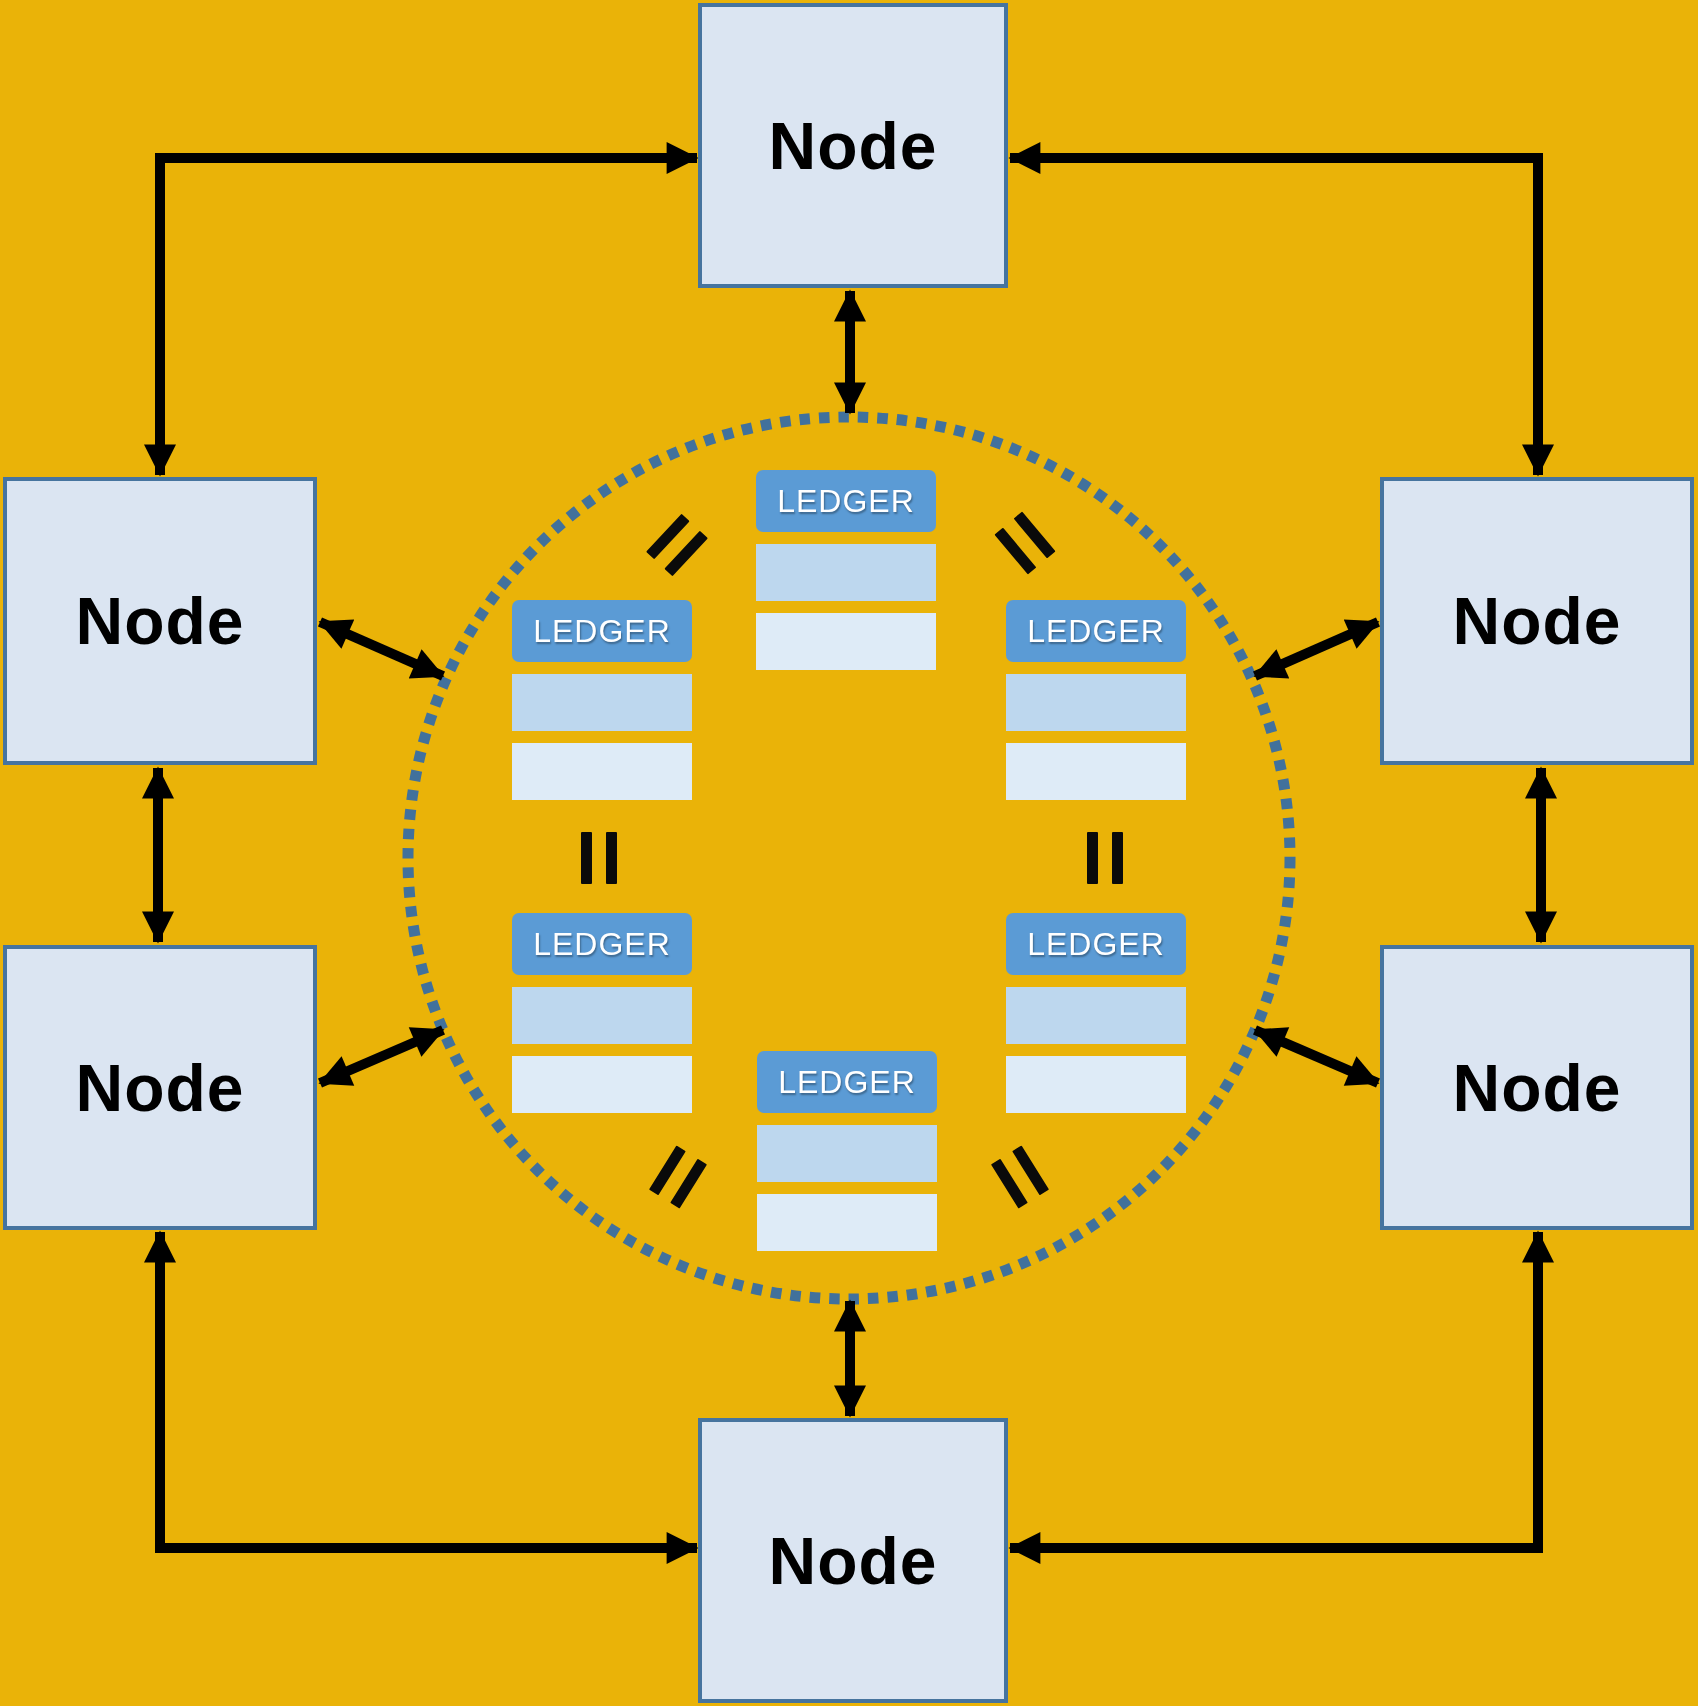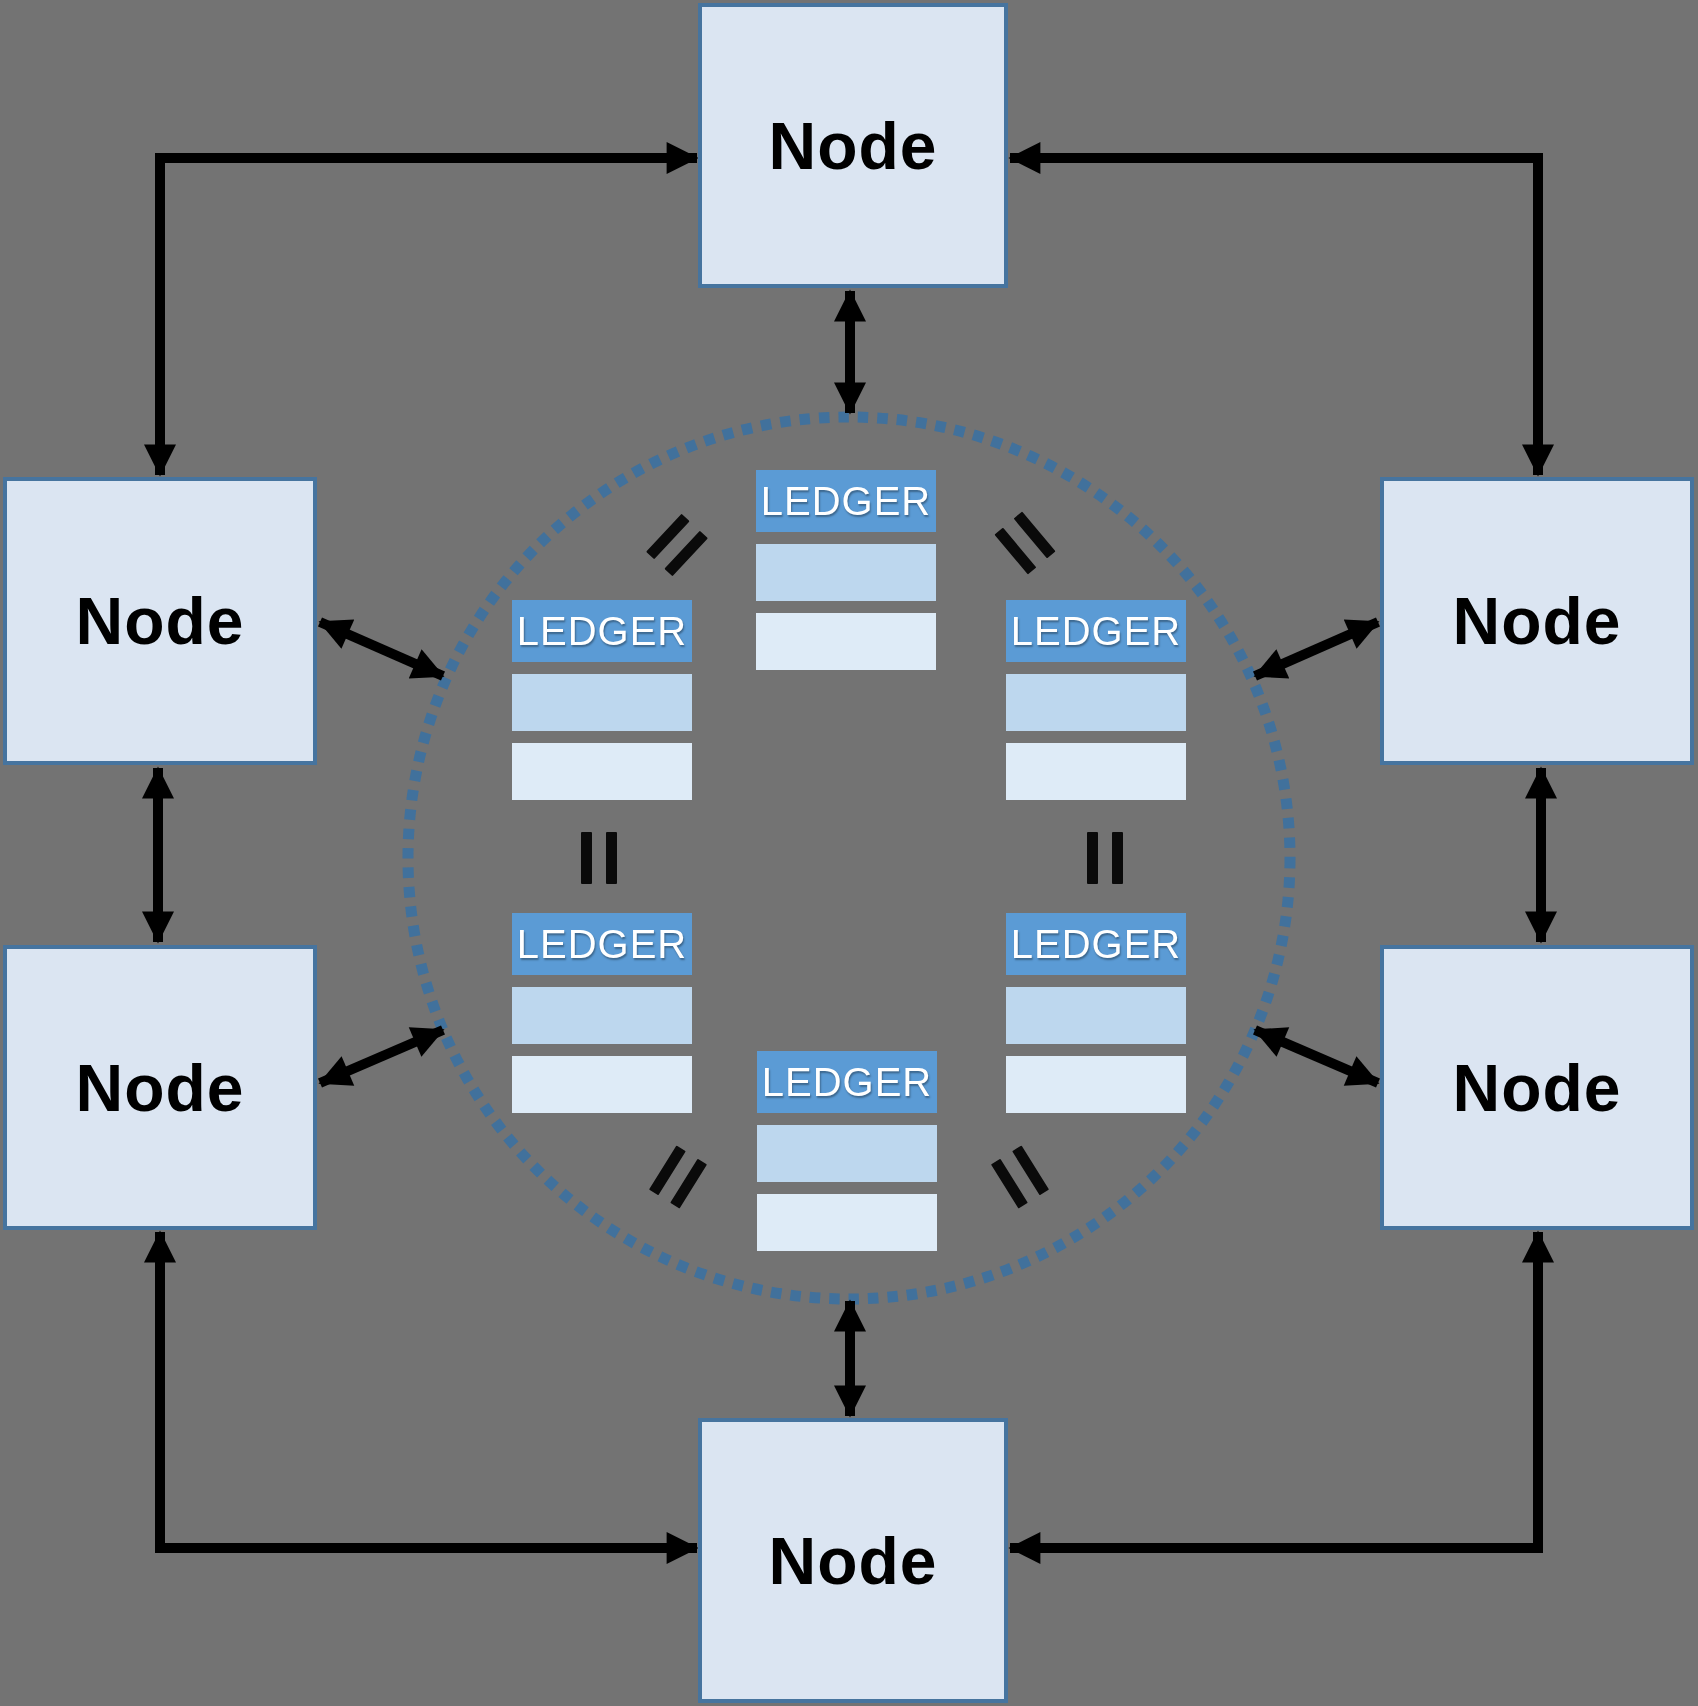--- a/index.html
+++ b/index.html
@@ -7,40 +7,41 @@
     --node-border:#46749f;
     --ledger-header:#5b9bd5;
     --ledger-row1:#bdd7ee;
     --ledger-row2:#deebf7;
     --circle-dots:#41719c;
     --arrow:#000000;
   }
   *{margin:0;padding:0;box-sizing:border-box;}
   html,body{width:1698px;height:1706px;background:#ffffff;overflow:hidden;
     font-family:"Liberation Sans", sans-serif;}
-  #canvas{position:relative;width:1698px;height:1706px;background:#737373;}
+  #canvas{position:relative;width:1698px;height:1706px;background:#eab308;}
 
   svg.overlay{position:absolute;left:0;top:0;width:1698px;height:1706px;z-index:1;}
 
   .node{
     position:absolute;z-index:2;
     background:var(--node-fill);
     border:4px solid var(--node-border);
     display:flex;align-items:center;justify-content:center;
   }
   .node .node-label{
     font-size:66px;font-weight:bold;color:#000;letter-spacing:1px;
   }
 
   .ledger{position:absolute;z-index:2;width:180px;}
   .ledger .ledger-header{
     width:180px;height:62px;background:var(--ledger-header);
-    color:#ffffff;font-size:40px;letter-spacing:1px;
+    color:#ffffff;font-size:32px;letter-spacing:1px;
     display:flex;align-items:center;justify-content:center;
     text-shadow:1px 2px 2px rgba(0,0,0,0.35);
+    border-radius:7px;
   }
   .ledger .ledger-row{width:180px;height:57px;margin-top:12px;}
   .ledger .r1{background:var(--ledger-row1);}
   .ledger .r2{background:var(--ledger-row2);}
 
   .eq{
     position:absolute;z-index:2;width:52px;height:36px;
     display:flex;flex-direction:column;justify-content:space-between;
   }
   .eq i{display:block;width:52px;height:11px;background:#0a0a0a;border-radius:1px;}

